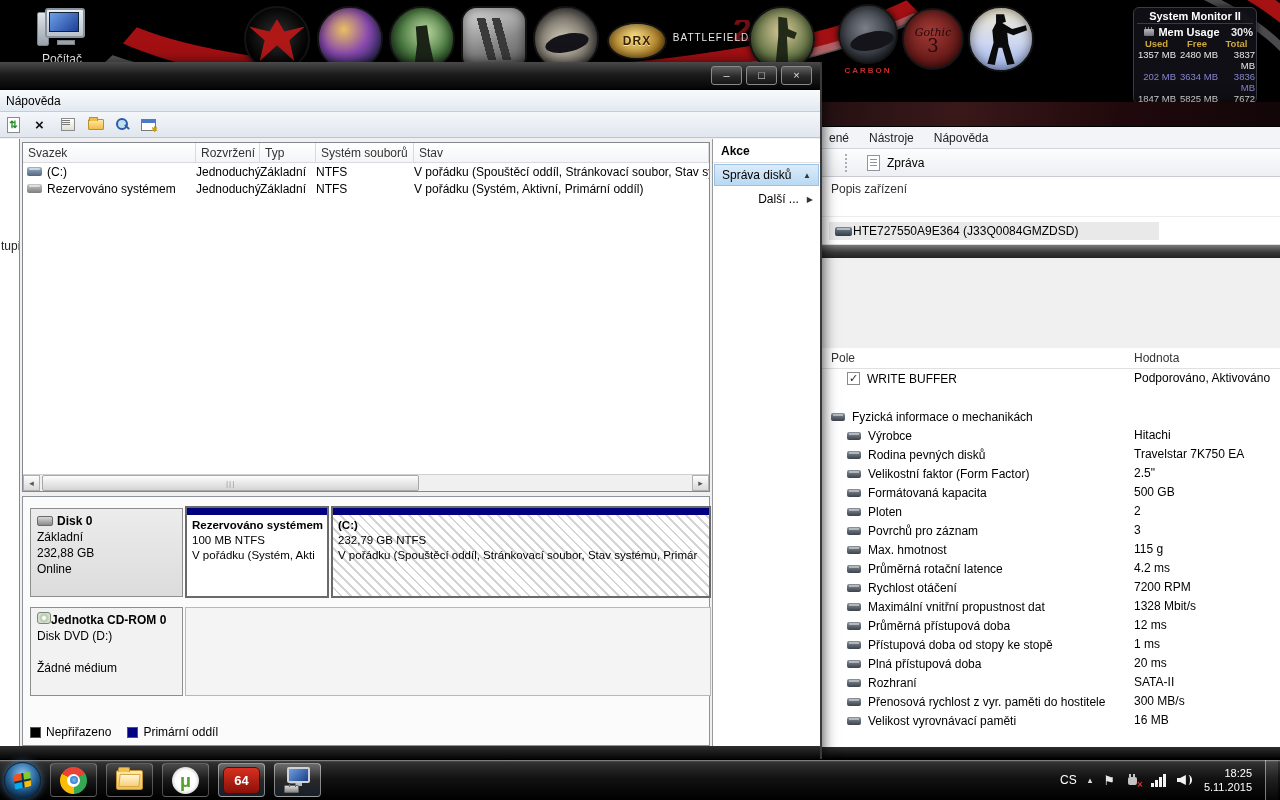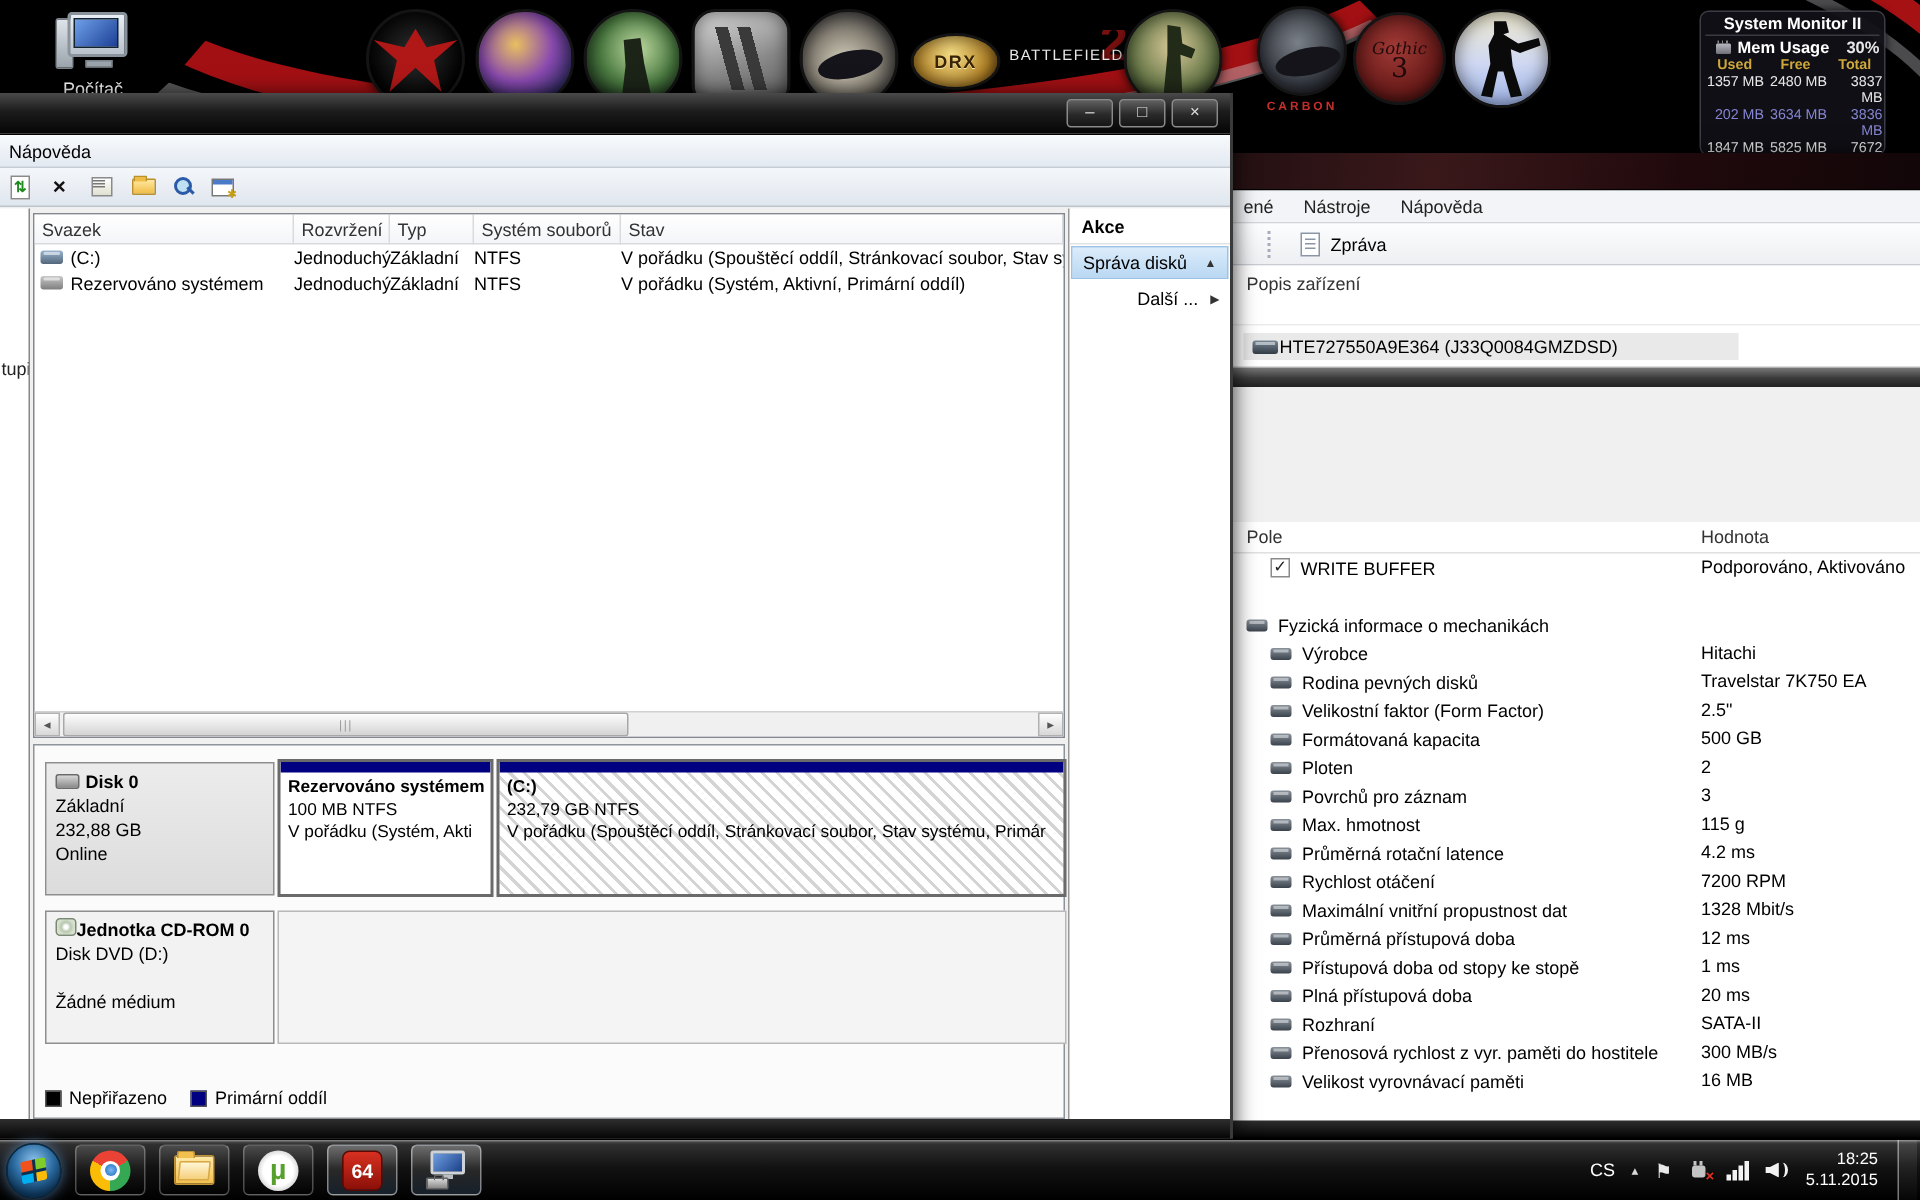--- a/index.html
+++ b/index.html
@@ -168,21 +168,21 @@
  linear-gradient(#0c3050,#0c3050) 50% 0/2px 100% no-repeat,
  linear-gradient(#0c3050,#0c3050) 0 50%/100% 2px no-repeat,
  conic-gradient(#80cc28 0 90deg,#fbbc09 0 180deg,#00adef 0 270deg,#f1511b 0)}
 .chr{width:27px;height:27px;border-radius:50%;background:conic-gradient(from -60deg,#ea4335 0 120deg,#34a853 0 240deg,#fbbc05 0 360deg);position:relative}
 .chr::before{content:"";position:absolute;left:7px;top:7px;width:13px;height:13px;background:#fff;border-radius:50%}
 .chr::after{content:"";position:absolute;left:9.5px;top:9.5px;width:8px;height:8px;background:radial-gradient(#7ab8f0,#1a6ac0);border-radius:50%}
 .fold{width:27px;height:20px;background:linear-gradient(#ffeaa8,#f2c04e);border:1px solid #c09238;border-radius:2px;position:relative}
 .fold::before{content:"";position:absolute;top:-4px;left:1px;width:10px;height:4px;background:#f2c04e;border:1px solid #c09238;border-bottom:none;border-radius:2px 2px 0 0}
 .fold::after{content:"";position:absolute;left:2px;top:3px;right:2px;bottom:2px;background:linear-gradient(#fff6d8,#f6d07a);border:1px solid #d8a848;border-radius:1px;transform:skewX(-6deg)}
 .ut{width:27px;height:27px;border-radius:50%;background:radial-gradient(circle,#fff 52%,#e0e0e0 68%,#b0b0b0);display:flex;align-items:center;justify-content:center;color:#57a02e;font-weight:bold;font-size:19px;line-height:1}
-.a64{width:27px;height:27px;border-radius:5px;background:linear-gradient(#d83020,#8a1008);border:1px solid #5a0a06;color:#fff;font-weight:bold;font-size:13px;display:flex;align-items:center;justify-content:center}
+.a64{width:37px;height:27px;border-radius:5px;background:linear-gradient(#d83020,#8a1008);border:1px solid #5a0a06;color:#fff;font-weight:bold;font-size:13px;display:flex;align-items:center;justify-content:center}
 .cmg{width:28px;height:26px;position:relative}
 .cmg-mon{position:absolute;left:3px;top:0;width:23px;height:16px;background:linear-gradient(135deg,#6f9fe0,#1a3f88);border:2px solid #cdd3d8;border-radius:2px}
 .cmg-stand{position:absolute;left:11px;top:16px;width:7px;height:3px;background:#b8bec4}
 .cmg-box{position:absolute;left:0;top:18px;width:15px;height:8px;background:linear-gradient(#d8d8d8,#8a8a8a);border:1px solid #666;border-radius:1px}
 .cmg-box::before{content:"";position:absolute;left:4px;top:-3px;width:5px;height:3px;border:1px solid #666;border-bottom:none;border-radius:2px 2px 0 0}
 .tray{margin-left:auto;display:flex;align-items:center;gap:11px;color:#fff;padding-right:2px;height:100%}
 .tr-lang{font-size:12px}
 .tr-up{font-size:9px;color:#d8d8d8}
 .tr-flag{font-size:13px;color:#e8e8e8}
 .tr-pow{position:relative;width:14px;height:14px}

